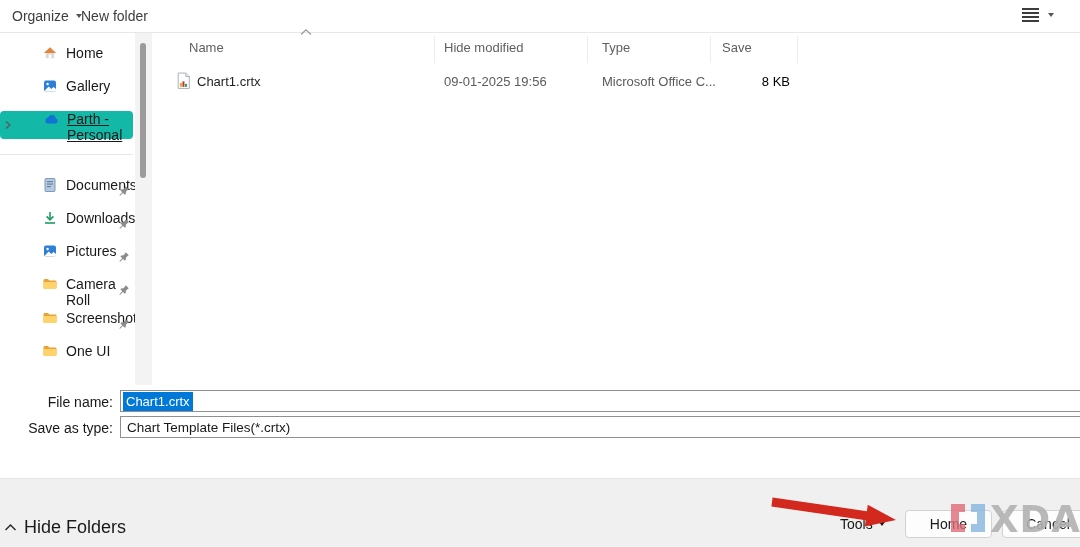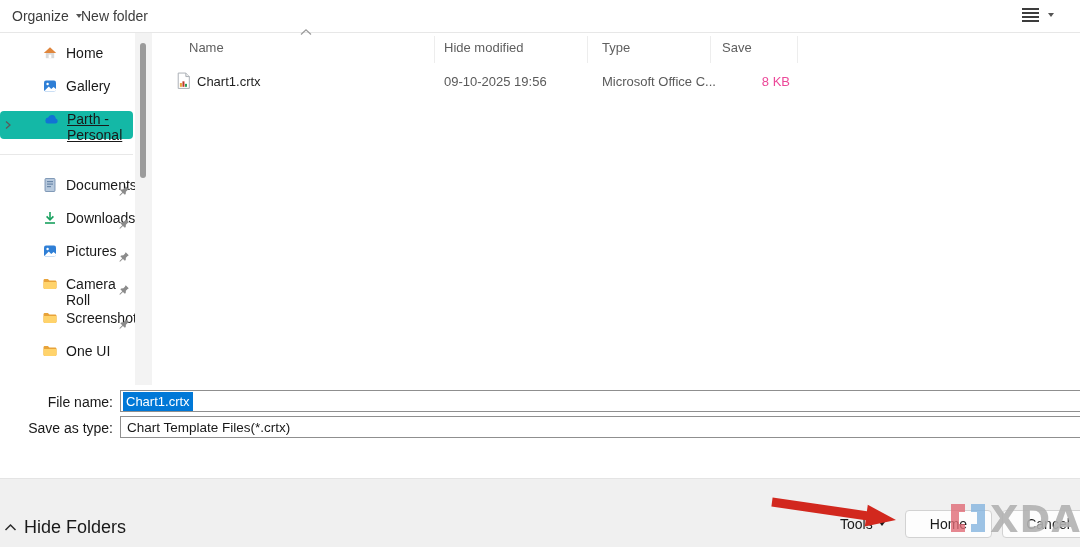--- a/index.html
+++ b/index.html
@@ -31,21 +31,21 @@
   
   .sort-ind { position:absolute; left:299px; top:28px; }
   .col-head { position:absolute; top:40px; font-size:13px; color:#5f5f5f; }
   .ch-name { left:189px; } .ch-date { left:444px; } .ch-type { left:602px; } .ch-size { left:722px; }
   .col-sep { position:absolute; top:36px; width:1px; height:27px; background:#ededed; }
   .file-row { position:absolute; left:160px; top:69px; width:640px; height:26px; }
   .file-row .f-ic { position:absolute; left:15px; top:3px; }
   .f-name { position:absolute; left:37px; top:5px; font-size:13px; color:#1f1f1f; }
   .f-date { position:absolute; left:284px; top:5px; font-size:13px; color:#5a5a5a; }
   .f-type { position:absolute; left:442px; top:5px; font-size:13px; color:#5a5a5a; }
-  .f-size { position:absolute; left:555px; top:5px; width:75px; text-align:right; font-size:13px; color:#ec4899; }
+  .f-size { position:absolute; left:555px; top:5px; width:75px; text-align:right; font-size:13px; color:#000000; }
   
   .form-label { position:absolute; width:113px; text-align:right; font-size:14px; color:#191919; }
   .lbl-filename { left:0; top:394px; }
   .lbl-savetype { left:0; top:420px; }
   .filename-input { position:absolute; left:120px; top:390px; right:-2px; height:22px; background:#fff; border:1px solid #8f8f8f; display:flex; align-items:center; }
   .sel-text { background:#0078d7; color:#fff; font-size:13px; padding:2px 3px; margin-left:2px; }
   .savetype-input { position:absolute; left:120px; top:416px; right:-2px; height:22px; background:#fff; border:1px solid #8f8f8f; display:flex; align-items:center; padding-left:6px; font-size:13.5px; color:#191919; }
   
   .footer { position:absolute; left:0; top:478px; width:1080px; height:69px; background:#f0f0f0; border-top:1px solid #e4e4e4; }
   .hide-folders { position:absolute; left:4px; top:517px; display:flex; align-items:center; gap:7px; font-size:18px; color:#191919; }
@@ -200,21 +200,21 @@
 
 <div class="file-row">
   <svg class="f-ic" width="17" height="18" viewBox="0 0 16 17">
     <path d="M3 1h7.2L13.5 4.3V15.5H3z" fill="#ffffff" stroke="#a8adb3" stroke-width="0.9"></path>
     <path d="M10.2 1v3.3h3.3" fill="#ececec" stroke="#a8adb3" stroke-width="0.9"></path>
     <rect x="4.6" y="10.4" width="1.9" height="3.6" fill="#e8a33a"></rect>
     <rect x="7" y="8.8" width="1.9" height="5.2" fill="#c0392b"></rect>
     <rect x="9.4" y="11.2" width="1.9" height="2.8" fill="#2e9e5b"></rect>
   </svg>
   <span class="f-name">Chart1.crtx</span>
-  <span class="f-date">09-10-2025 19:56</span>
+  <span class="f-date">09-01-2025 19:56</span>
   <span class="f-type">Microsoft Office C...</span>
   <span class="f-size">8 KB</span>
 </div>
 
 <div class="form-label lbl-filename">File name:</div>
 <div class="filename-input">
   <span class="sel-text">Chart1.crtx</span>
 </div>
 
 <div class="form-label lbl-savetype">Save as type:</div>

